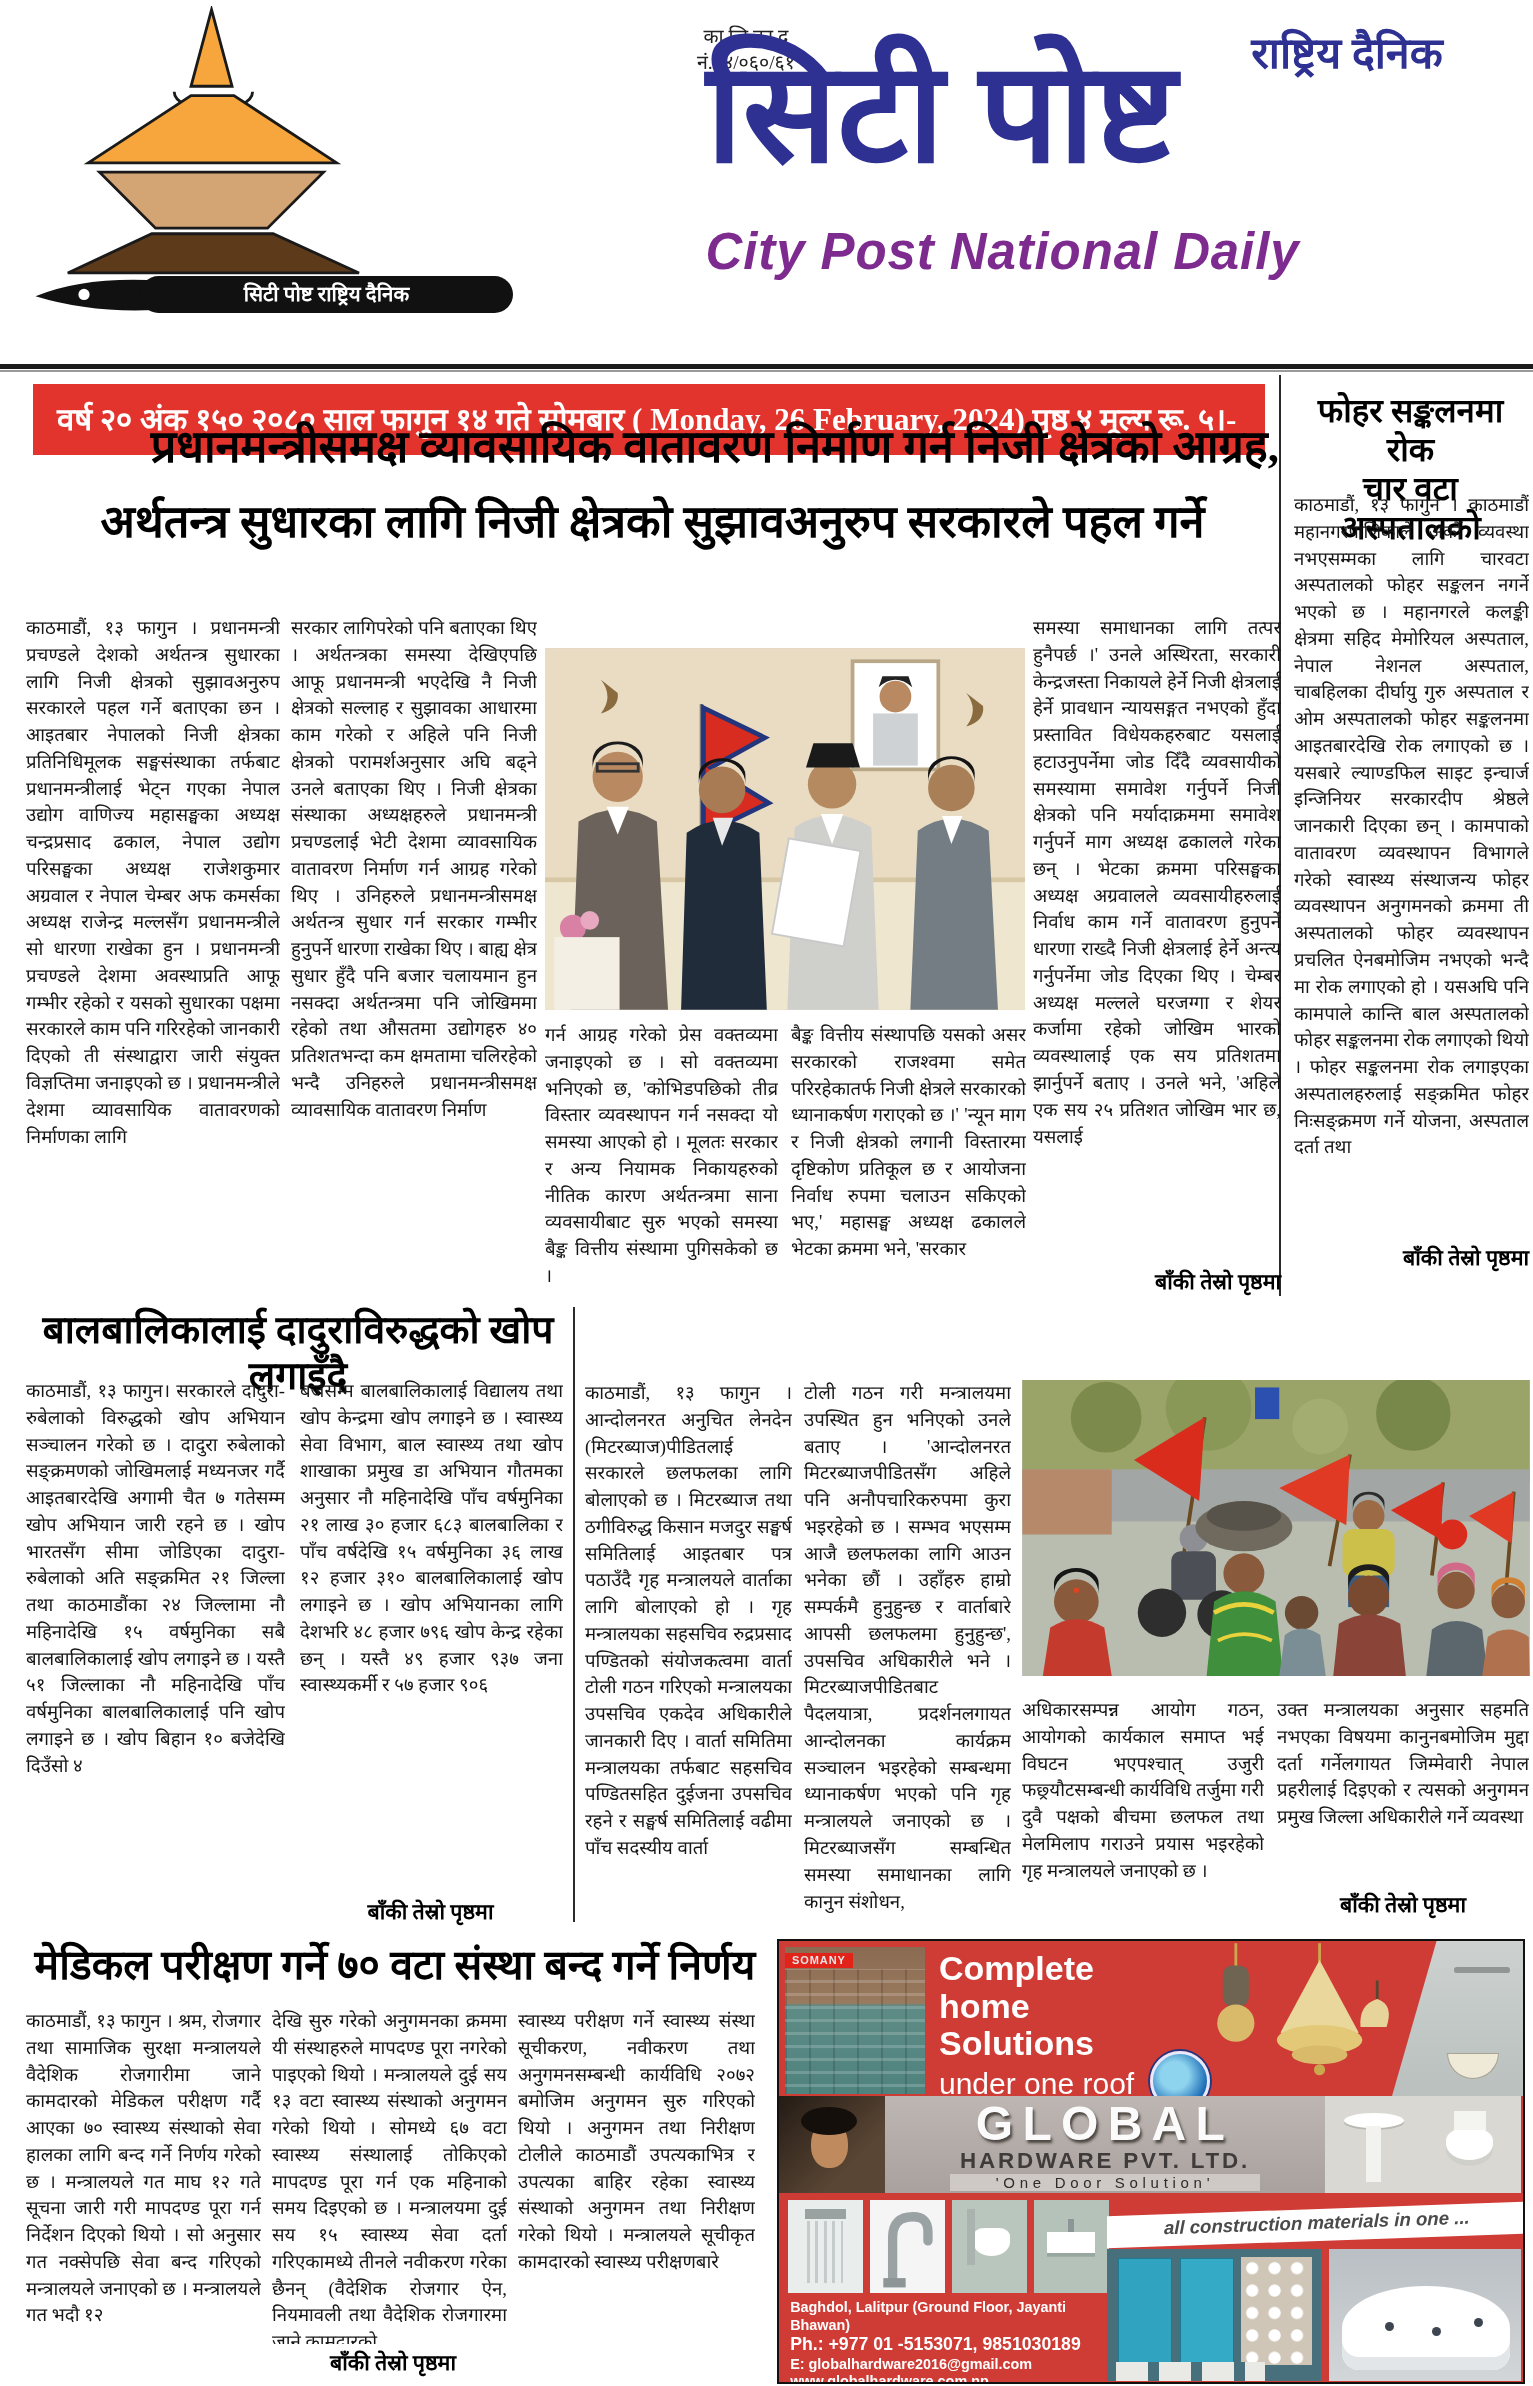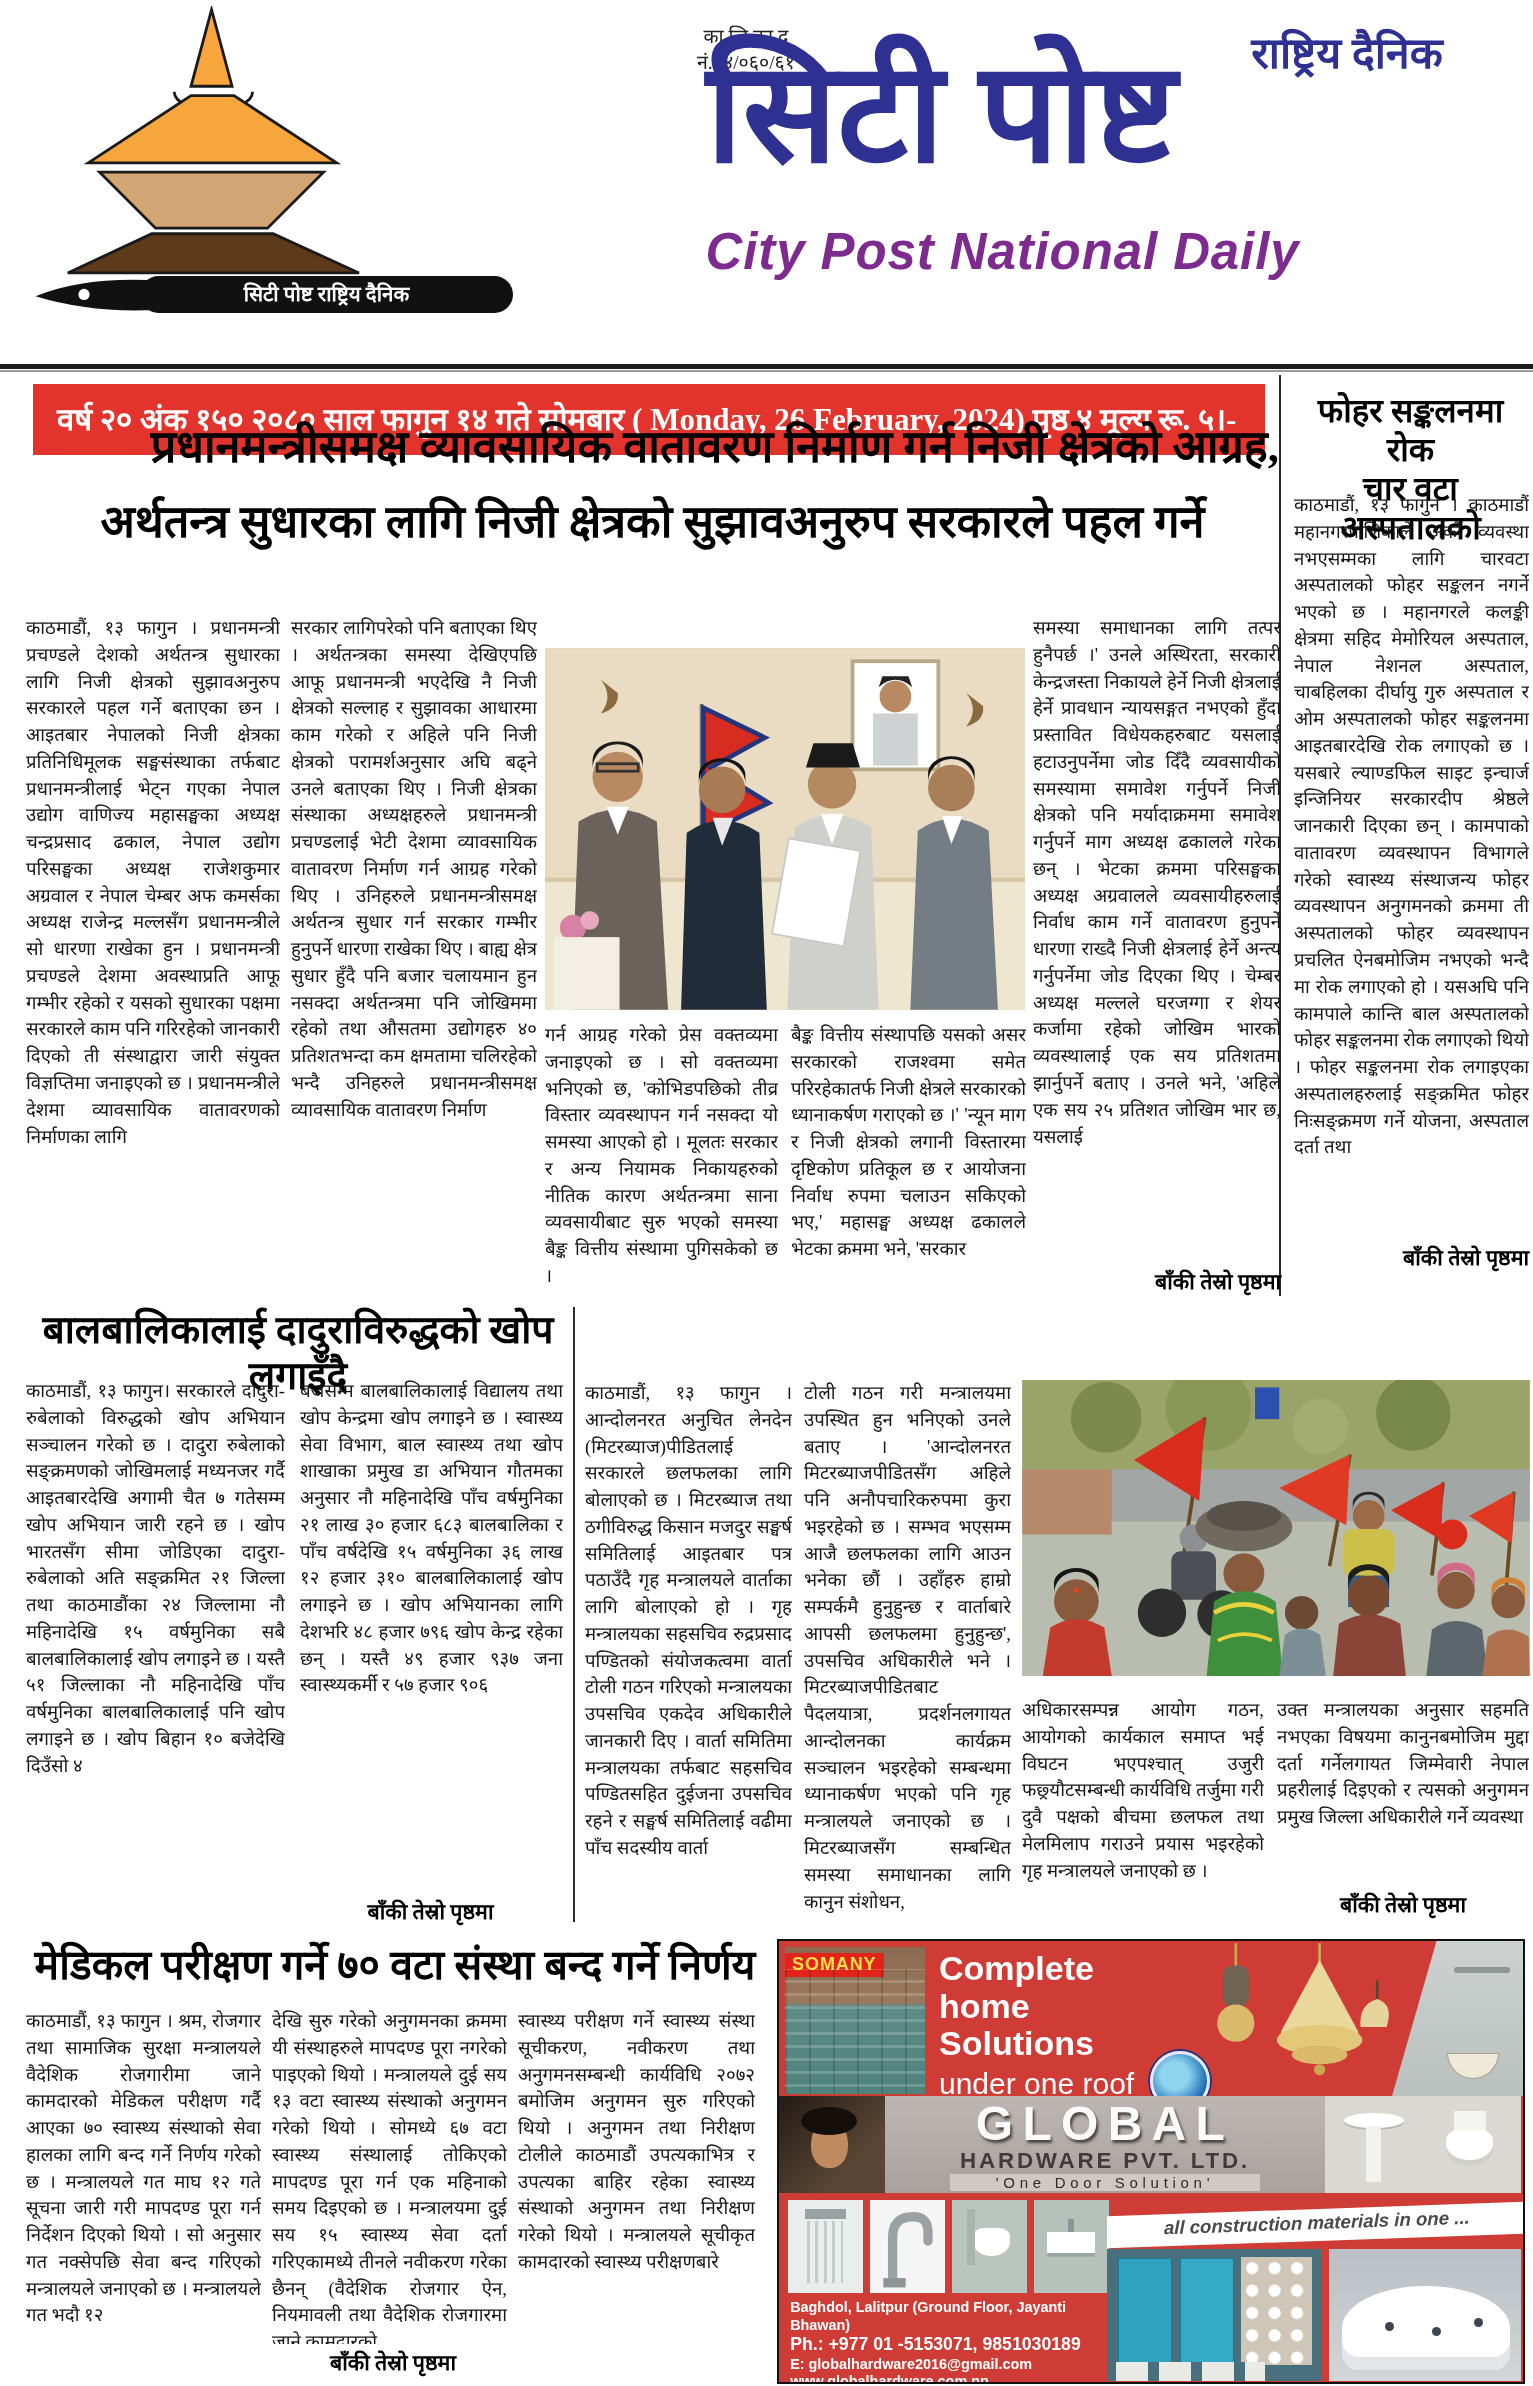--- a/index.html
+++ b/index.html
@@ -206,21 +206,21 @@
   <div class="abs np headline" style="left:26px;top:1941px;width:738px;font-size:41px;text-align:center;">मेडिकल परीक्षण गर्ने  ७० वटा संस्था बन्द गर्ने  निर्णय</div>
   <div class="abs np body-col" style="left:26px;top:2008px;width:235px;height:373px;">काठमाडौं, १३ फागुन । श्रम, रोजगार तथा सामाजिक सुरक्षा मन्त्रालयले वैदेशिक रोजगारीमा जाने कामदारको मेडिकल परीक्षण गर्दै आएका ७० स्वास्थ्य संस्थाको सेवा हालका लागि बन्द गर्ने निर्णय गरेको छ । मन्त्रालयले गत माघ १२ गते सूचना जारी गरी मापदण्ड पूरा गर्न निर्देशन दिएको थियो । सो अनुसार गत नक्सेपछि सेवा बन्द गरिएको मन्त्रालयले जनाएको छ । मन्त्रालयले गत भदौ १२</div>
   <div class="abs np body-col" style="left:272px;top:2008px;width:235px;height:336px;">देखि सुरु गरेको अनुगमनका क्रममा यी संस्थाहरुले मापदण्ड पूरा नगरेको पाइएको थियो । मन्त्रालयले दुई सय १३ वटा स्वास्थ्य संस्थाको अनुगमन गरेको थियो । सोमध्ये ६७ वटा स्वास्थ्य संस्थालाई तोकिएको मापदण्ड पूरा गर्न एक महिनाको समय दिइएको छ । मन्त्रालयमा दुई सय १५ स्वास्थ्य सेवा दर्ता गरिएकामध्ये तीनले नवीकरण गरेका छैनन् (वैदेशिक रोजगार ऐन, नियमावली तथा वैदेशिक रोजगारमा जाने कामदारको</div>
   <div class="abs np body-col" style="left:518px;top:2008px;width:237px;height:373px;">स्वास्थ्य परीक्षण गर्ने स्वास्थ्य संस्था सूचीकरण, नवीकरण तथा अनुगमनसम्बन्धी कार्यविधि २०७२ बमोजिम अनुगमन सुरु गरिएको थियो । अनुगमन तथा निरीक्षण टोलीले काठमाडौं उपत्यकाभित्र र उपत्यका बाहिर रहेका स्वास्थ्य संस्थाको अनुगमन तथा निरीक्षण गरेको थियो । मन्त्रालयले सूचीकृत कामदारको स्वास्थ्य परीक्षणबारे</div>
   <div class="abs np cont" style="left:272px;top:2347px;width:242px;text-align:center;">बाँकी तेस्रो पृष्ठमा</div>
 
   <div class="abs" style="left:777px;top:1939px;width:748px;height:445px;background:#cf3b35;border:2.8px solid #111;box-sizing:border-box;overflow:hidden;">
 
     <div class="abs" style="left:5.6px;top:5.6px;width:140px;height:147px;background:
            linear-gradient(180deg,#8a6b52 0%,#9a7a5e 38%,#5e8b86 40%,#4f837e 100%);overflow:hidden;">
-      <div class="abs adtxt" style="left:0px;top:6px;background:#e2231a;color:#fde047;font-size:18px;font-weight:bold;padding:1.9px 7.5px;letter-spacing:0.9px;">SOMANY</div>
+      <div class="abs adtxt" style="left:0px;top:6px;background:#e2231a;color:#e5e5e5;font-size:11px;font-weight:bold;padding:1.9px 7.5px;letter-spacing:0.9px;">SOMANY</div>
       <div class="abs" style="left:0;top:22.4px;width:140px;height:131px;
            background:repeating-linear-gradient(0deg,rgba(255,255,255,.18) 0 2.8px,transparent 2.8px 13px),
                       repeating-linear-gradient(90deg,rgba(0,0,0,.15) 0 1.9px,transparent 1.9px 24px);"></div>
     </div>
 
     <div class="abs adtxt" style="left:160px;top:9.3px;width:224px;color:#fff;font-size:34px;font-weight:bold;line-height:1.1;">Complete home Solutions</div>
     <div class="abs adtxt" style="left:160px;top:127px;width:214px;color:#fff;font-size:30px;font-weight:500;line-height:1.05;">under one roof</div>
 
     <div class="abs" style="left:371px;top:110px;width:54px;height:54px;border-radius:50%;
                 background:radial-gradient(circle at 40% 40%,#8fd4ee 0 30%,#1f6fb8 70%,#123c7a 100%);

